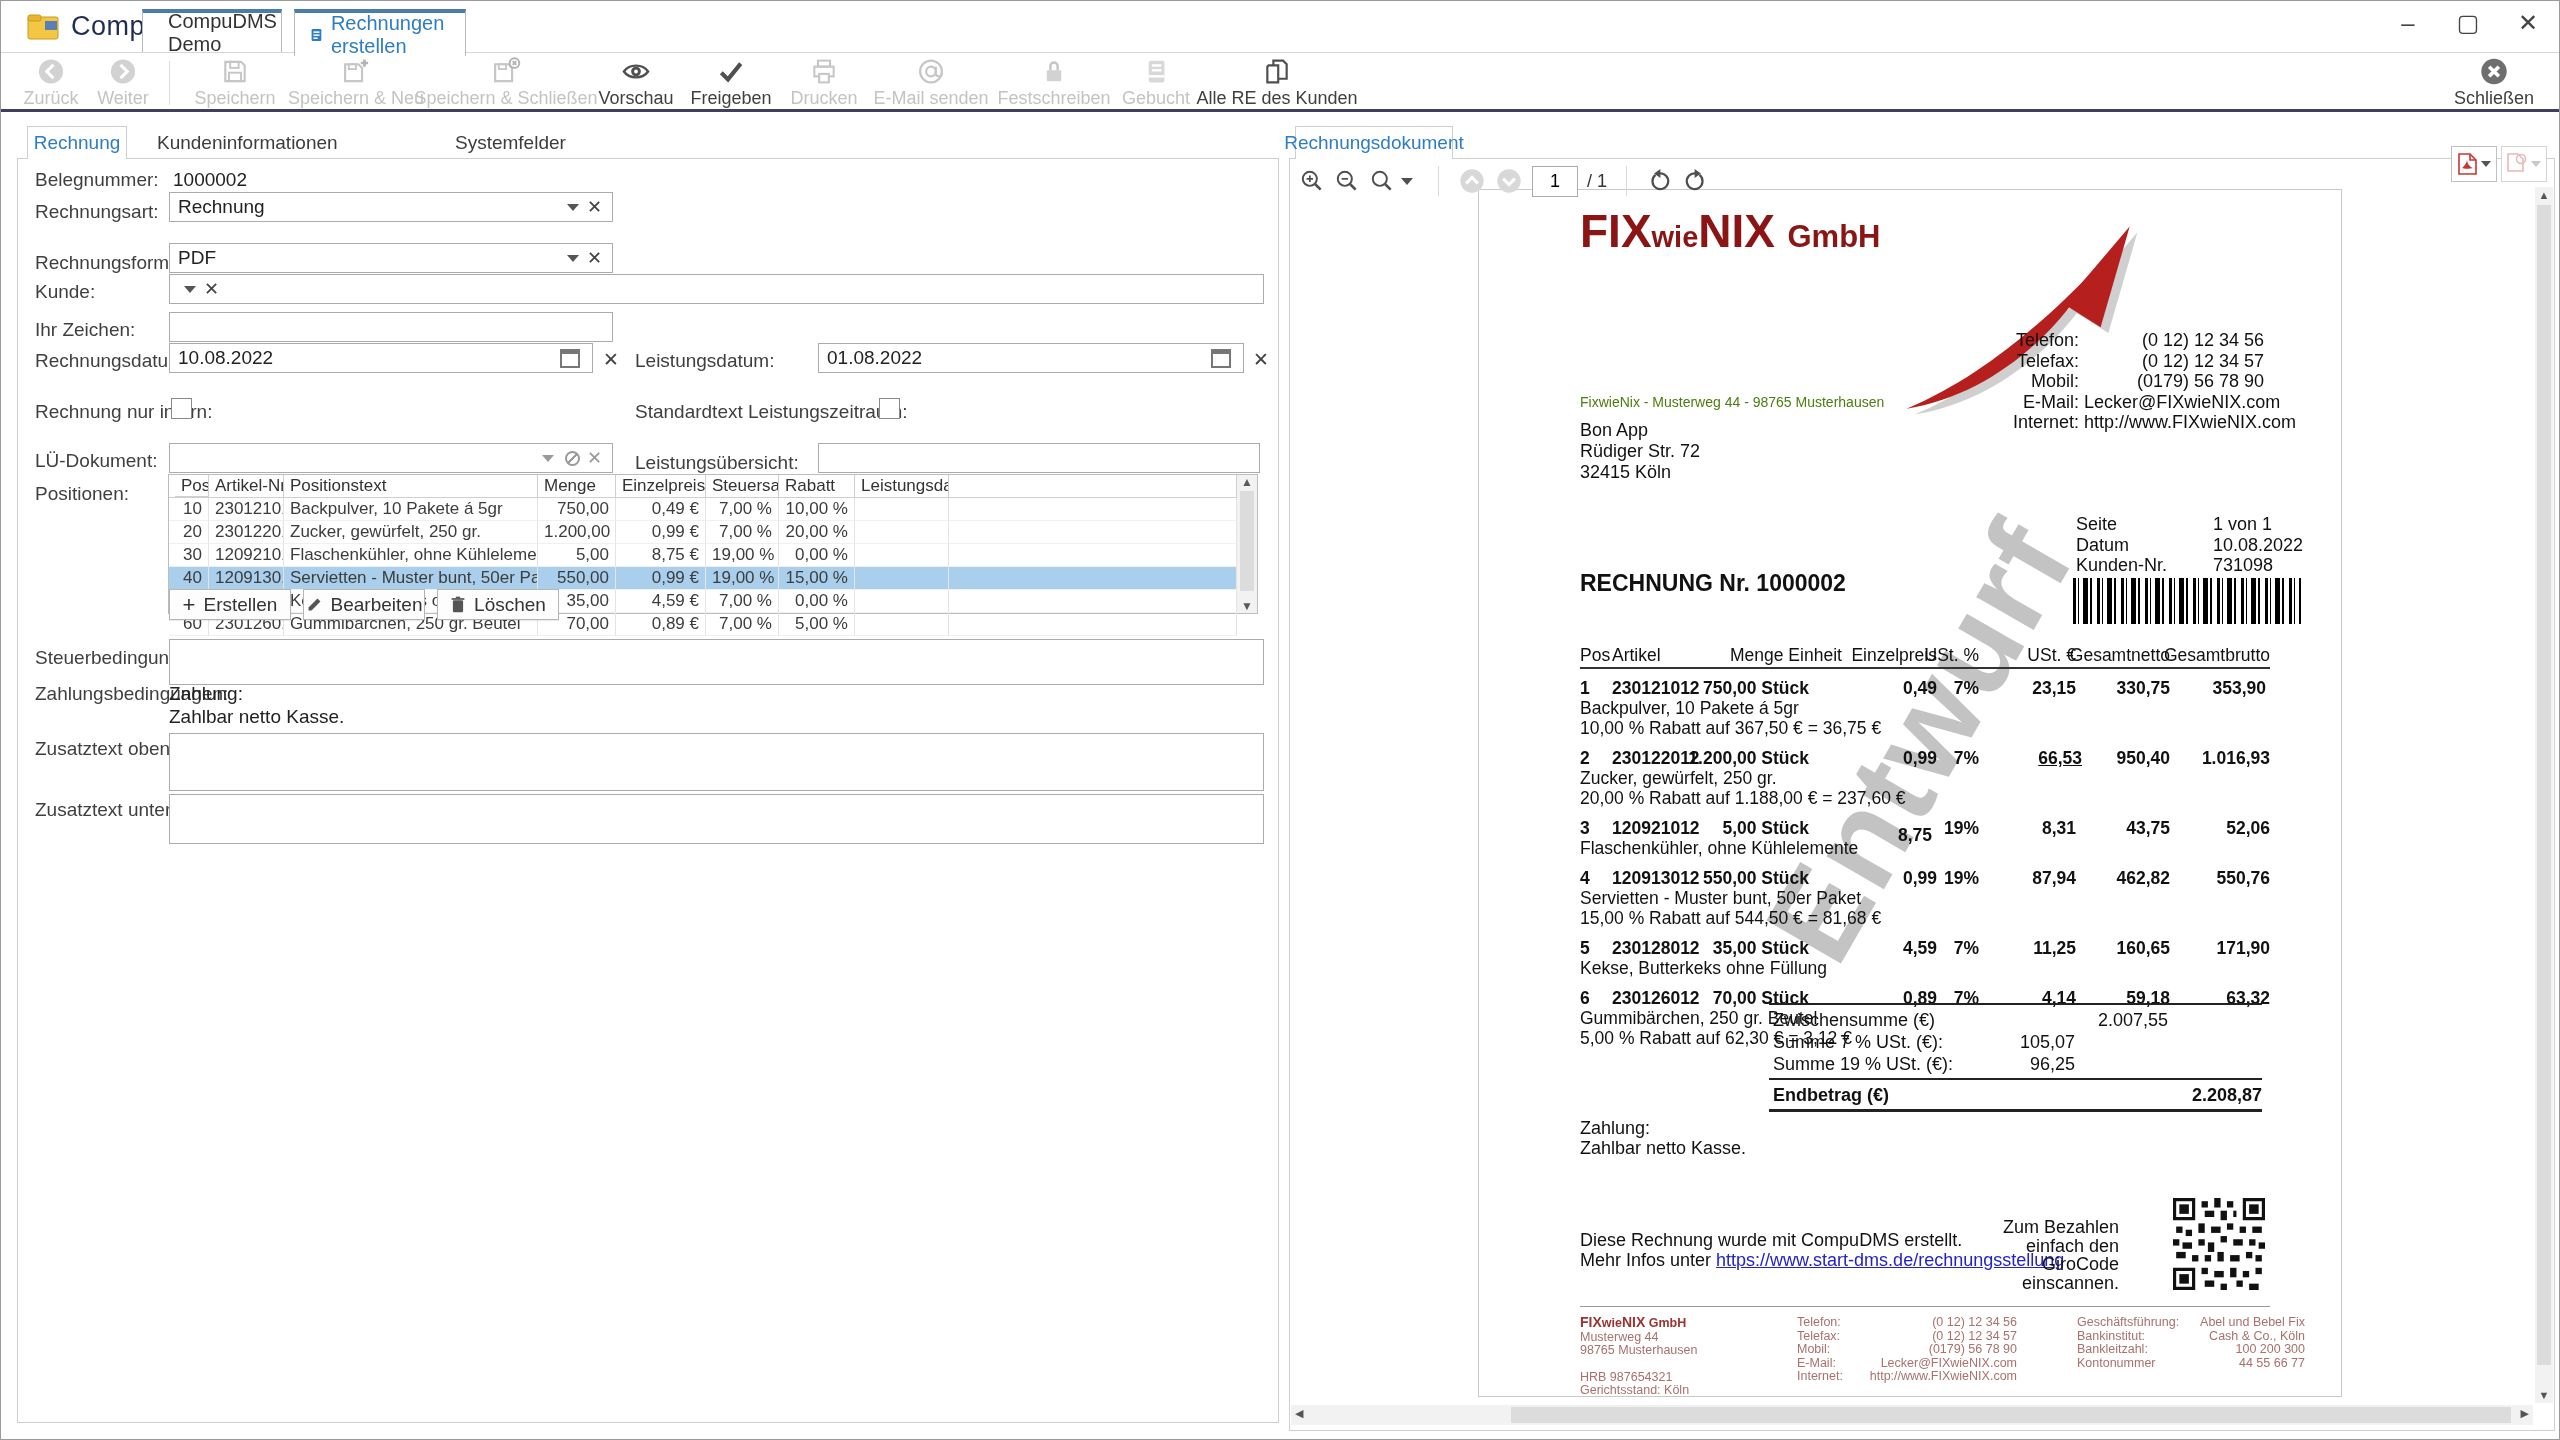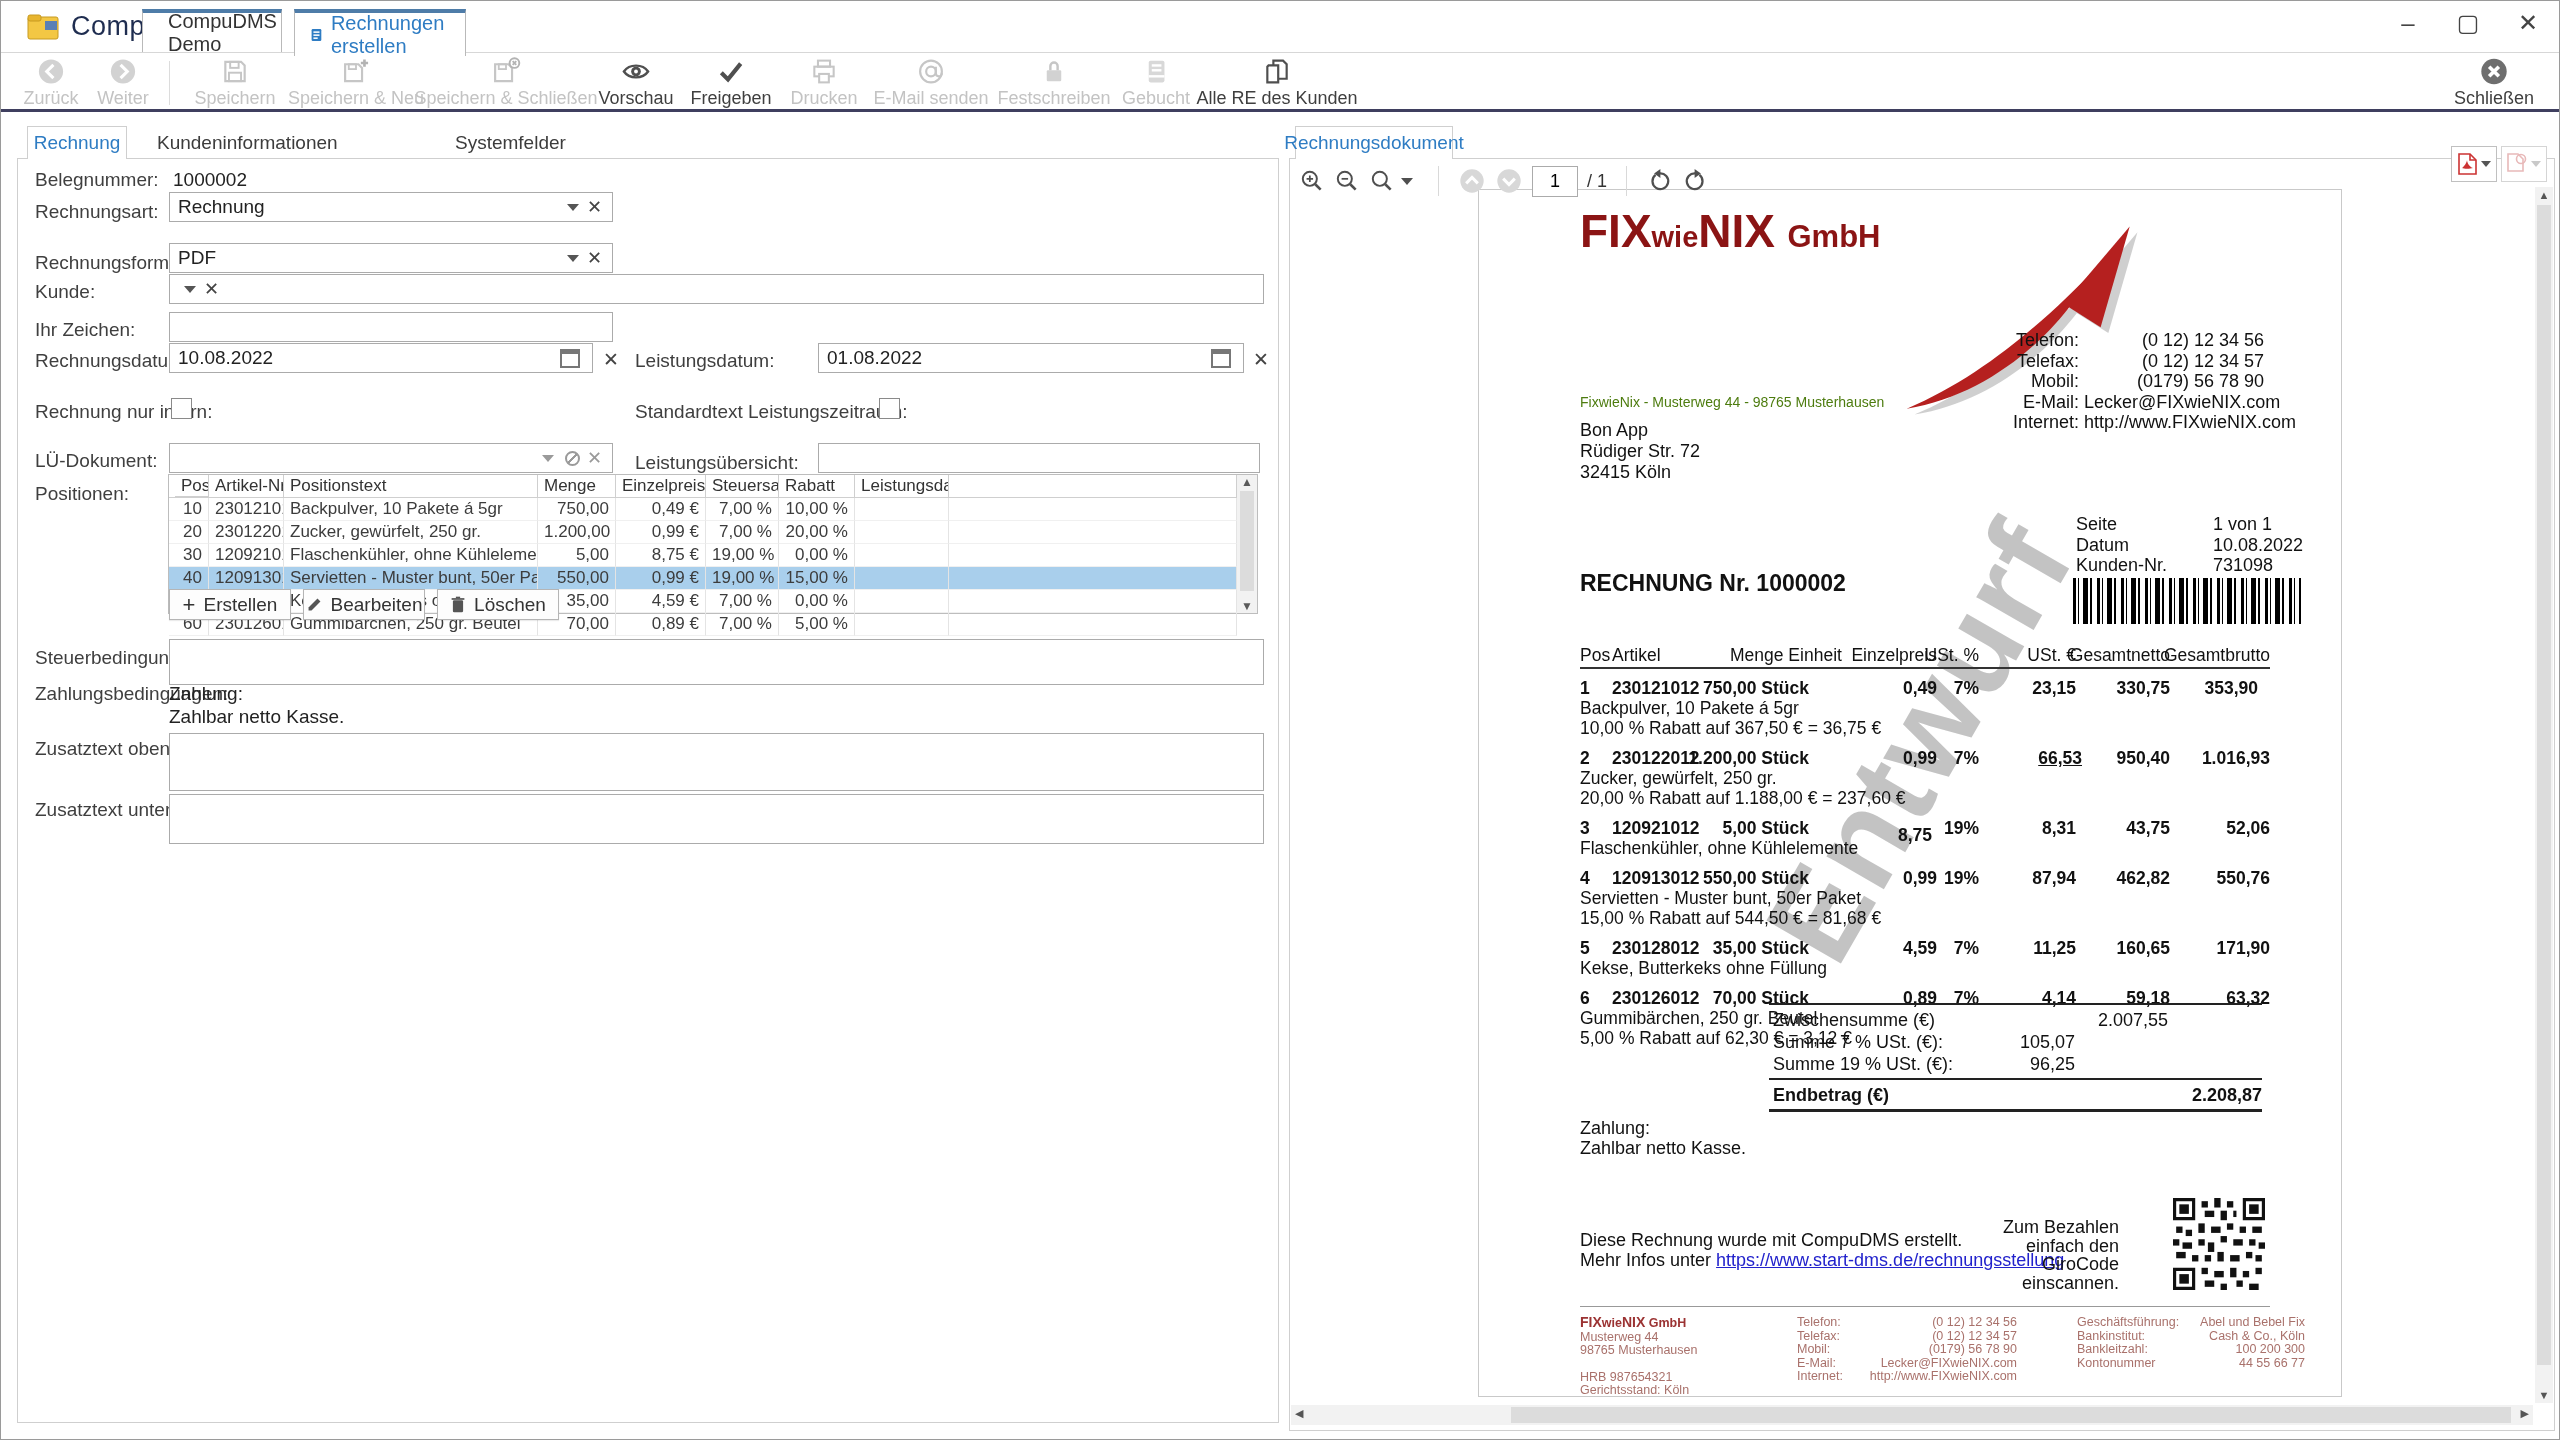--- a/index.html
+++ b/index.html
@@ -553,21 +553,21 @@
     <div class="abs" style="left:101px;top:488px;width:690px;">
         <div class="irow" style="position:relative;margin-bottom:10px;">
         <div class="irow-main" style="position:relative;height:20px;">
           <span style="left:0;">1</span>
           <span style="left:32px;">230121012</span>
           <span style="right:461px;">750,00 Stück</span>
           <span style="right:333px;">0,49</span>
           <span style="right:291px;">7%</span>
           <span style="right:194px;">23,15</span>
           <span style="right:100px;">330,75</span>
-          <span style="right:12px;">353,90</span>
+          <span style="right:4px;">353,90</span>
         </div>
         <div class="desc">Backpulver, 10 Pakete á 5gr</div>
         <div class="rab">10,00 % Rabatt auf 367,50 € = 36,75 €</div>
       </div>
         <div class="irow" style="position:relative;margin-bottom:10px;">
         <div class="irow-main" style="position:relative;height:20px;">
           <span style="left:0;">2</span>
           <span style="left:32px;">230122012</span>
           <span style="right:461px;">1.200,00 Stück</span>
           <span style="right:333px;">0,99</span>

